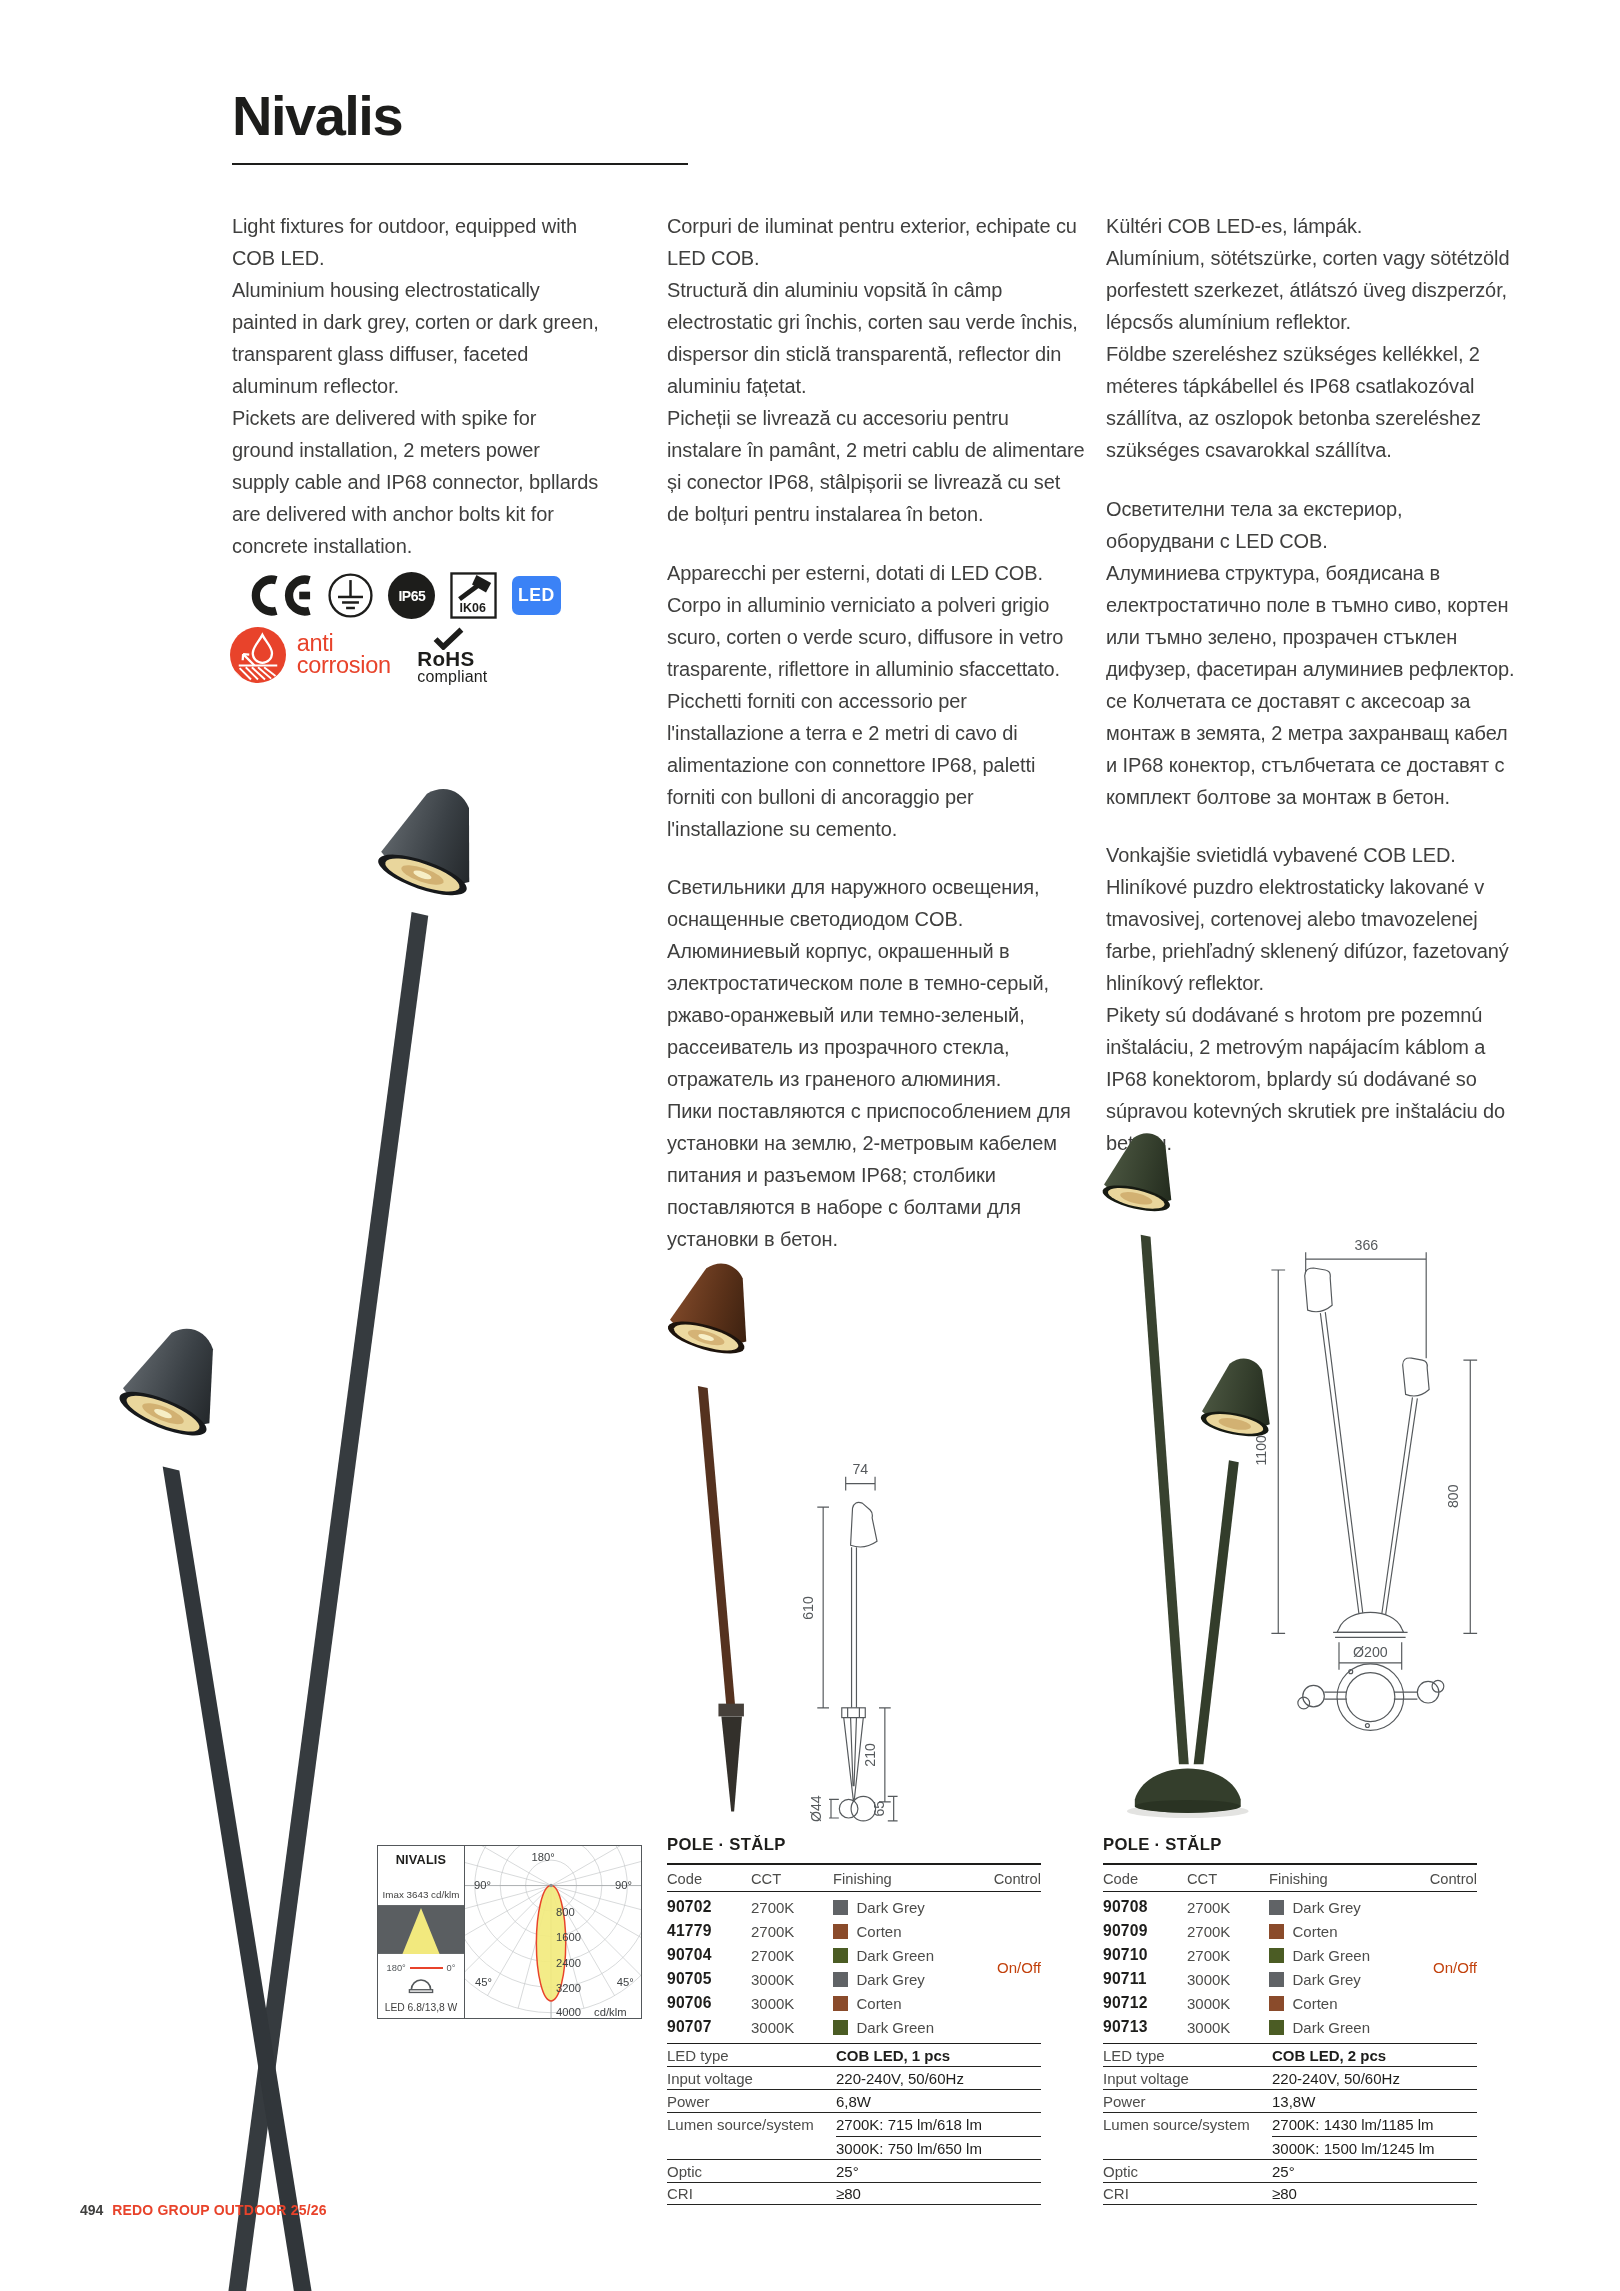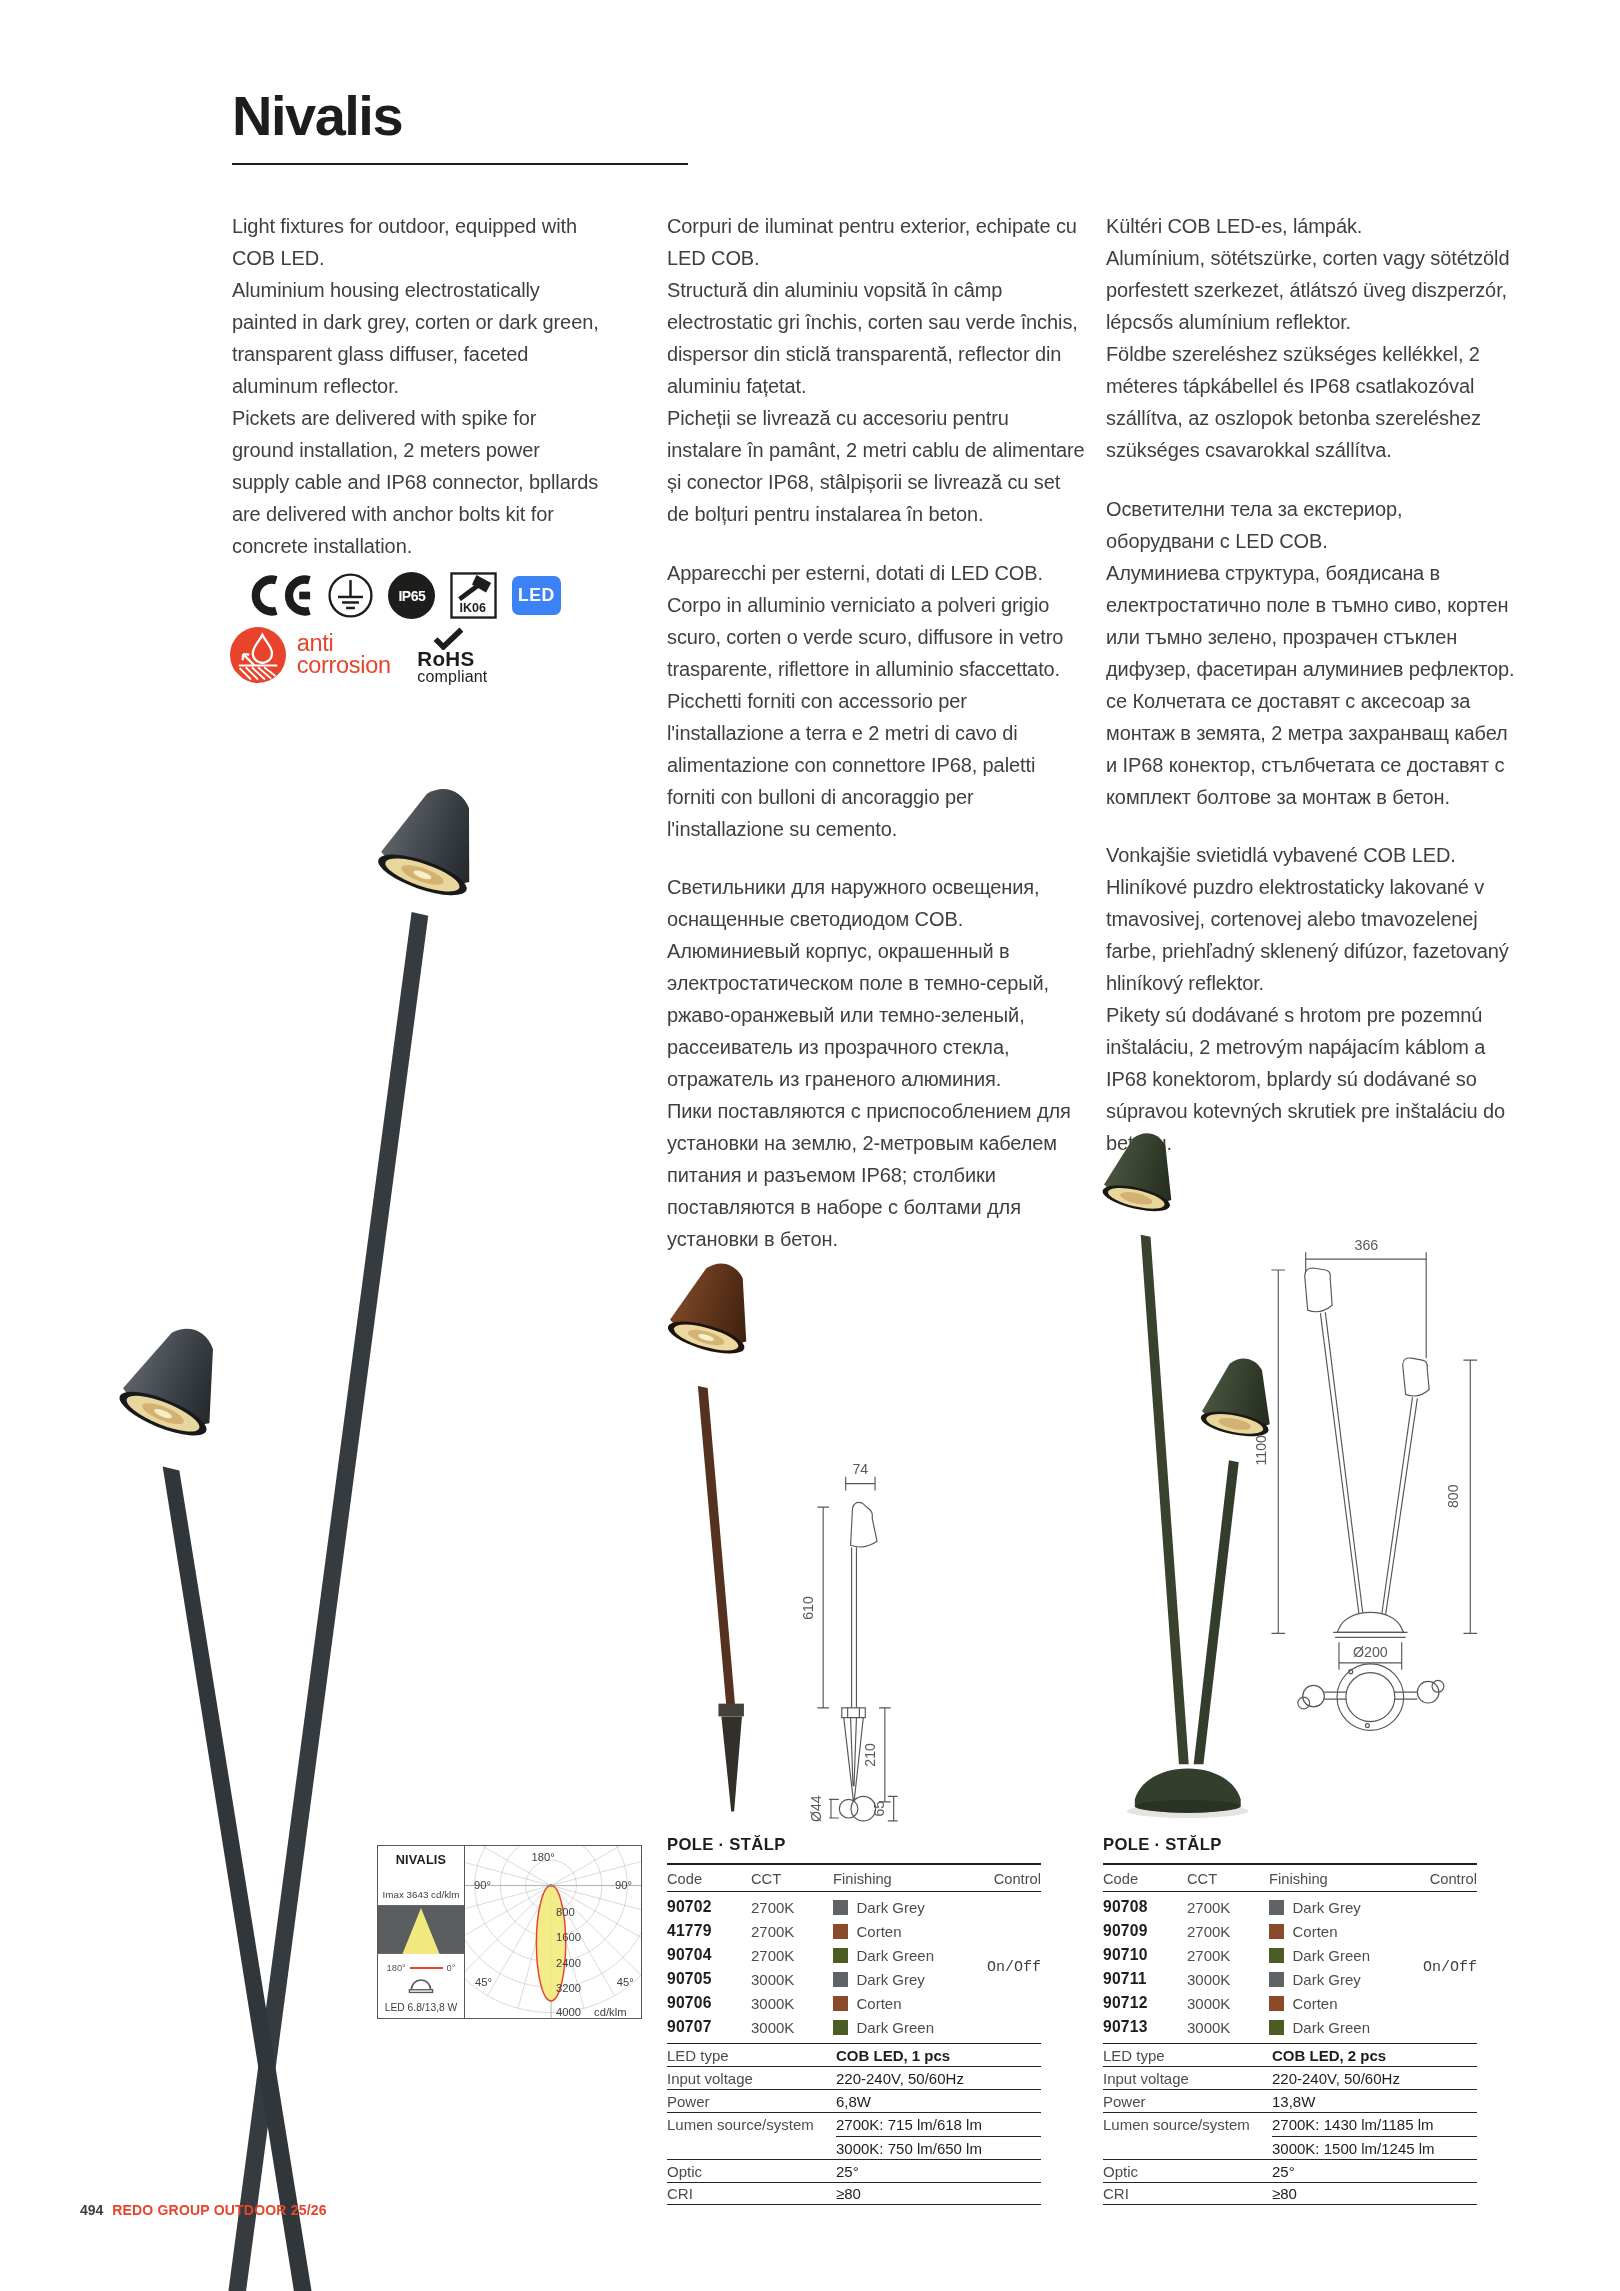--- a/index.html
+++ b/index.html
@@ -58,21 +58,21 @@
   .t-right { left:1103px; }
   .t-title { font-size:16.7px; font-weight:800; color:#1d1d1b; letter-spacing:0.3px; padding-bottom:7.8px;
              border-bottom:2px solid #1d1d1b; }
   .t-head { display:grid; grid-template-columns:84px 82px 1fr 61px; padding:5.9px 0 3.9px; font-size:14.7px;
             border-bottom:1.5px solid #1d1d1b; }
   .t-head .h-control { text-align:right; }
   .t-rows { position:relative; border-bottom:1.5px solid #1d1d1b; padding:3.9px 0; }
   .trow { display:grid; grid-template-columns:84px 82px 1fr; align-items:center; height:24px; }
   .trow .code { font-weight:700; color:#1d1d1b; font-size:15.7px; letter-spacing:0.2px; }
   .swatch { display:inline-block; width:14.7px; height:14.7px; margin-right:8.8px; vertical-align:-2px; }
-  .t-control { position:absolute; right:0; top:50%; transform:translateY(-50%); color:#404040;font-family:Liberation Mono, monospace; }
+  .t-control { position:absolute; right:0; top:50%; transform:translateY(-50%); color:#c2410c; }
   .spec { display:grid; grid-template-columns:169px 1fr; border-bottom:1px solid #242422; padding:2.9px 0 2px; }
   .spec-val { color:#1d1d1b; }
   .spec-val.strong { font-weight:700; }
   .spec-vals .line1 { border-bottom:1px solid #242422; padding-bottom:2.9px; margin-bottom:2.9px; }
 
   
   .footer { position:absolute; left:80px; top:2202px; font-size:14px; z-index:6; }
   .footer .num { color:#3f3f3e; font-weight:600; margin-right:8.8px; }
   .footer .brand { color:#e8432b; font-weight:800; letter-spacing:0.2px; }
 </style>

